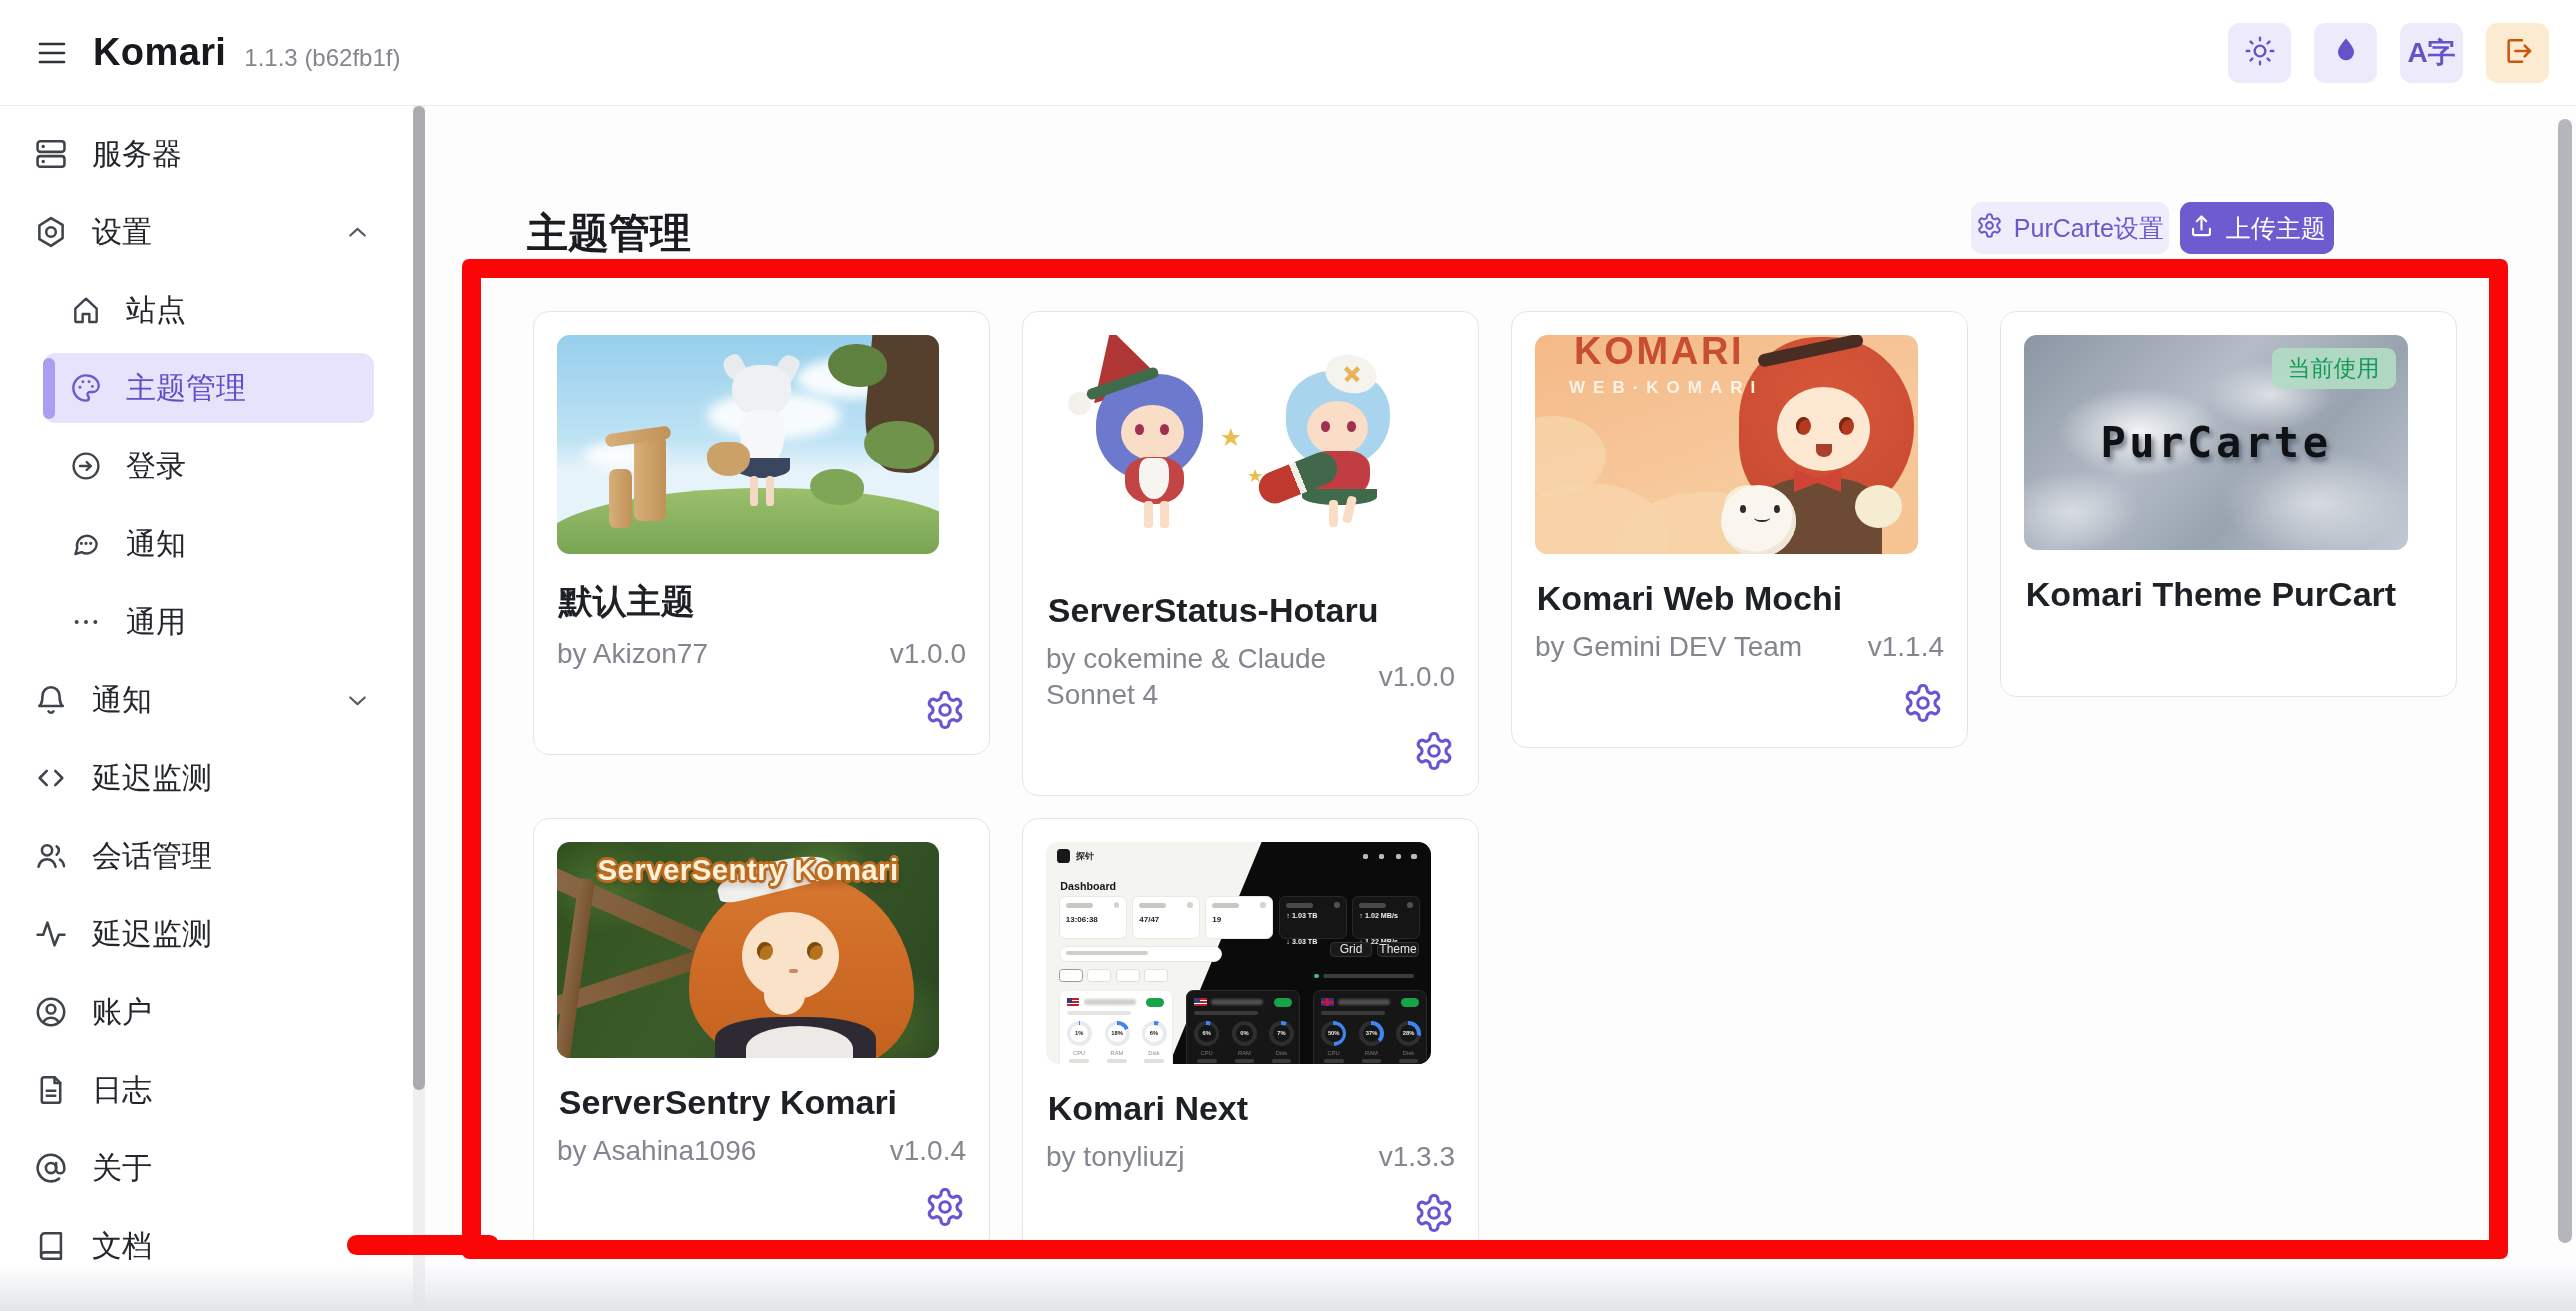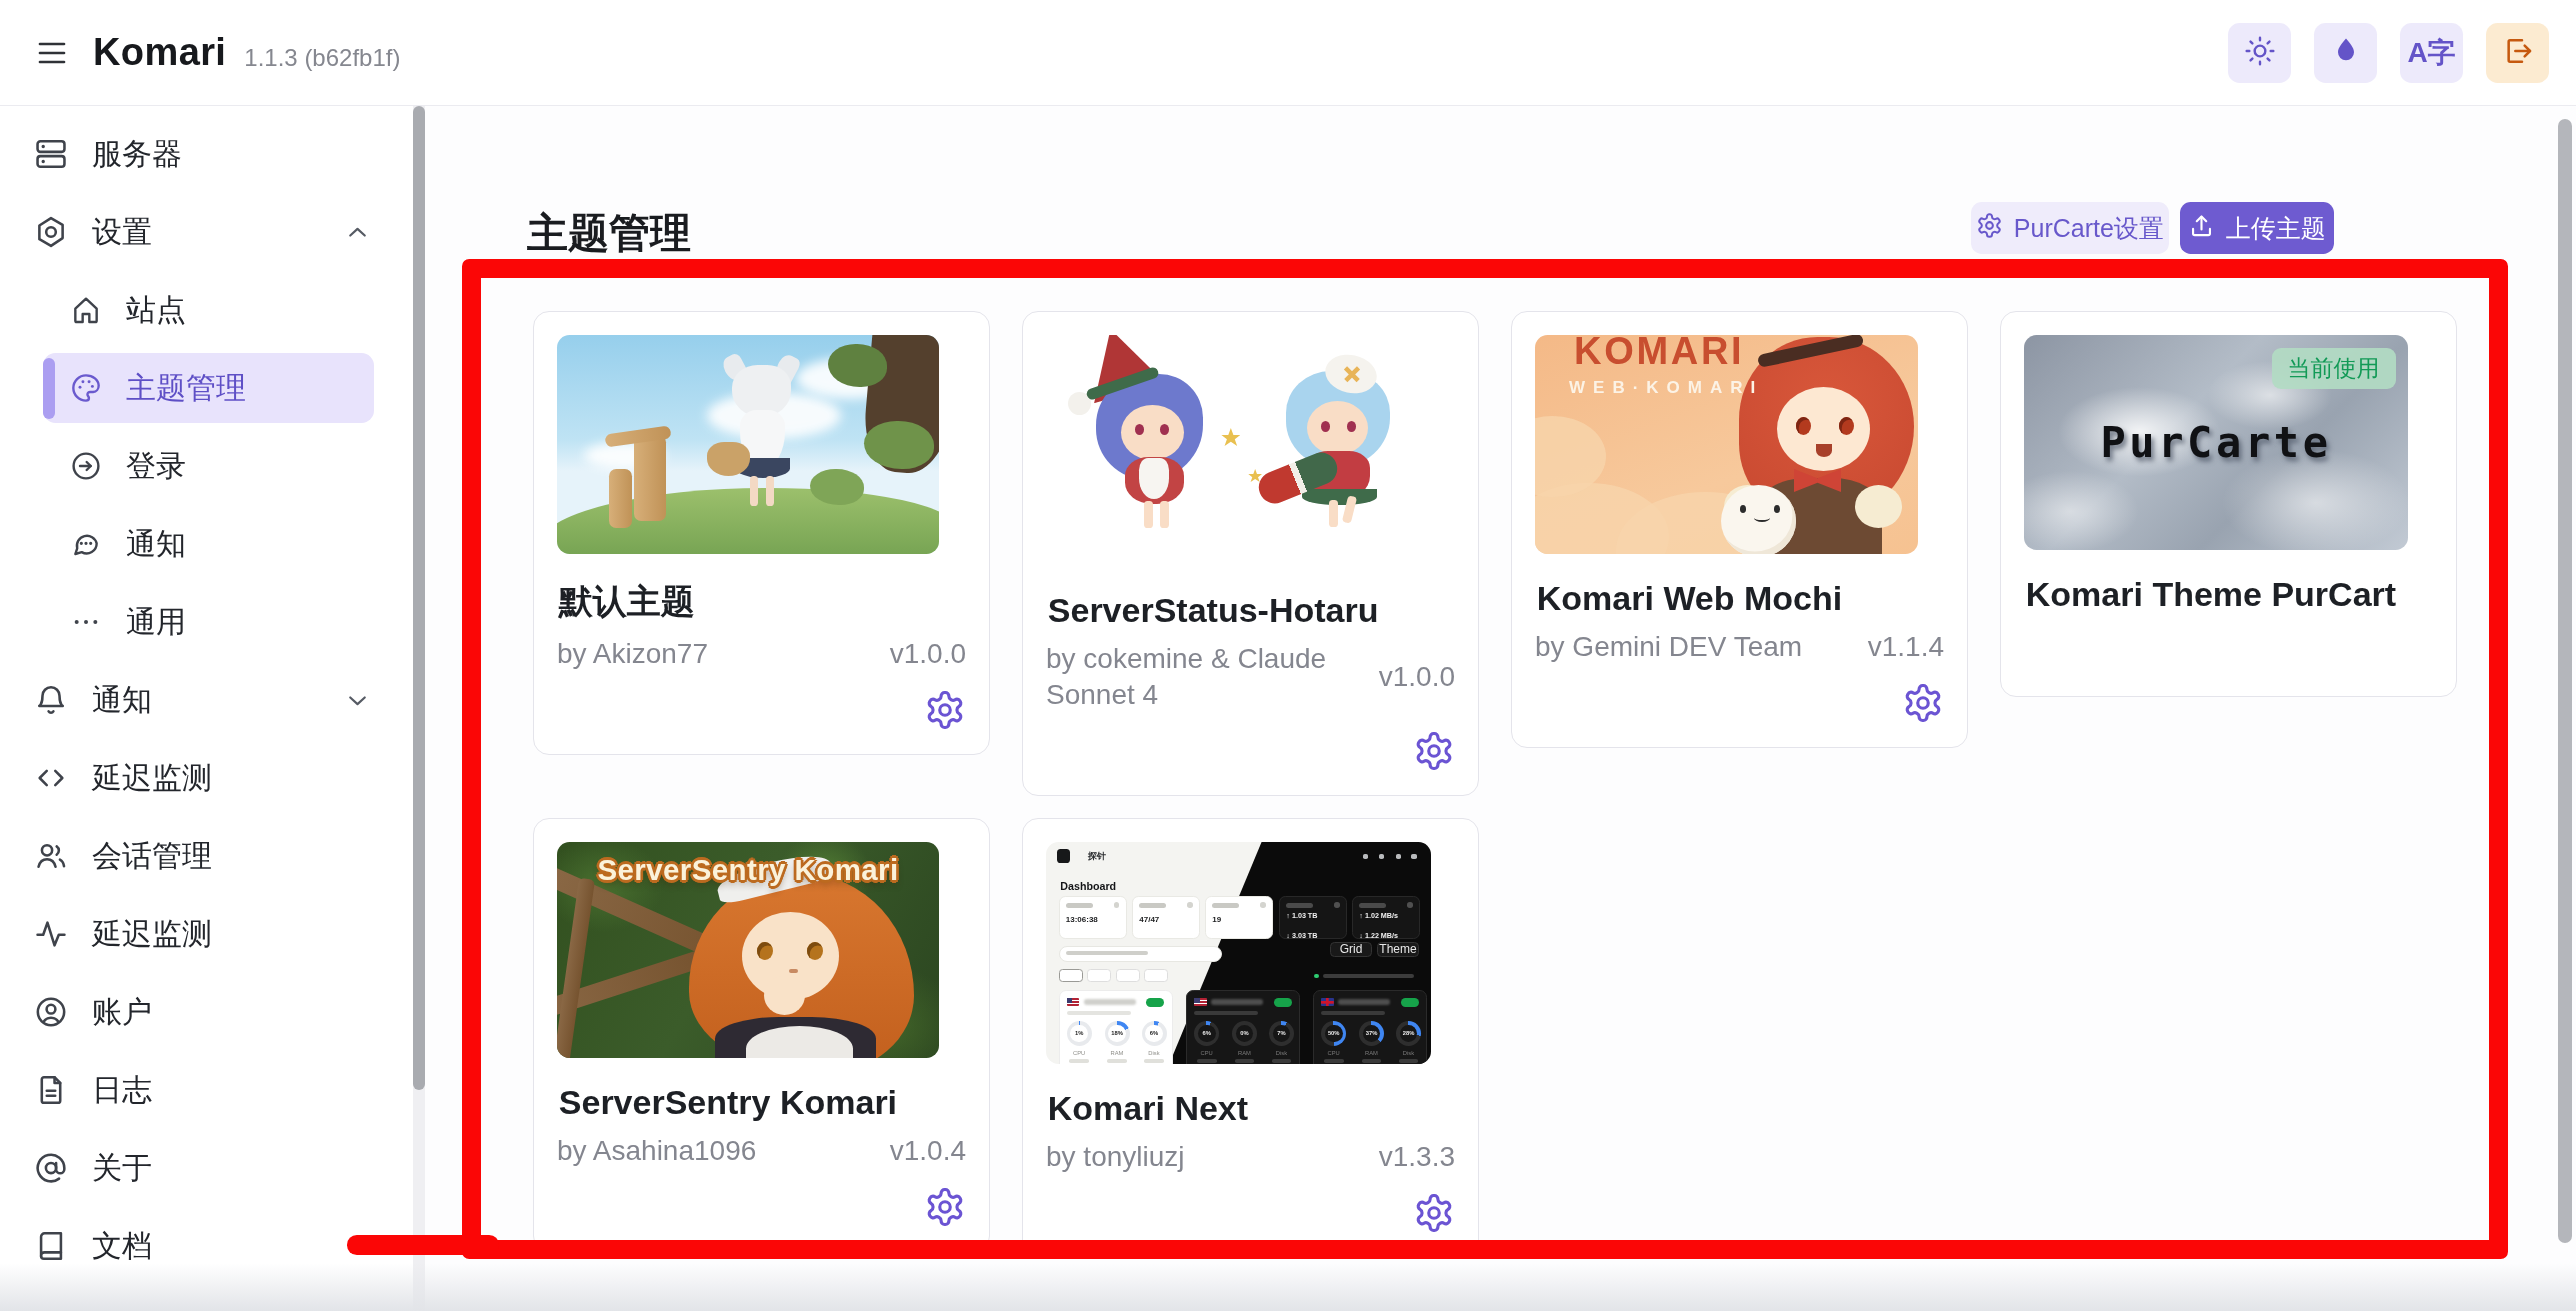--- a/index.html
+++ b/index.html
@@ -155,33 +155,33 @@
   .pv5 .collar { right:63px; top:175px; width:161px; height:54px; background:#2e2a33; border-radius:40% 40% 0 0; }
   .pv5 .apron5 { right:86px; top:184px; width:107px; height:45px; background:#eceae6; border-radius:50% 50% 0 0; }
   .title5 { position:absolute; left:0; right:0; top:10.7px; text-align:center; font-size:29.5px; font-weight:800;
      color:#fbf2da; letter-spacing:0.4px; z-index:2;
      text-shadow:2.7px 0 0 #bc6a1f,-2.7px 0 0 #bc6a1f,0 2.7px 0 #bc6a1f,0 -2.7px 0 #bc6a1f,1.8px 1.8px 0 #bc6a1f,-1.8px 1.8px 0 #bc6a1f,1.8px -1.8px 0 #bc6a1f,-1.8px -1.8px 0 #bc6a1f,0 5.4px 7.2px rgba(60,30,0,.45); }
 
   
   .pv6 { background:#f4f4f1; font-family:"Liberation Sans","DejaVu Sans",sans-serif; }
   .pv6 .darkpoly { position:absolute; inset:0; background:#0b0b0b; clip-path:polygon(56% 0,100% 0,100% 100%,32% 100%); }
   .pv6 .logo { left:10.7px; top:7.2px; width:13.4px; height:13.4px; background:#17181a; border-radius:3.6px; }
-  .pv6 .appnm { left:42px; top:8px; font-size:9px; color:#2c2e31; font-weight:700; }
+  .pv6 .appnm { left:30px; top:8px; font-size:9px; color:#2c2e31; font-weight:700; }
   .pv6 .tico { width:5.4px; height:5.4px; border-radius:1.8px; background:#b9bbbd; top:11.6px; }
   .pv6 .head { left:14.3px; top:38px; font-size:10.7px; font-weight:700; color:#141518; }
   .mstat { position:absolute; top:54px; width:68px; height:43px; border-radius:6.3px; }
   .mstat.light { background:#fff; border:0.9px solid #e9e9e4; }
   .mstat.dark { background:#151515; border:0.9px solid #282828; }
   .mstat .lb { position:absolute; left:6.3px; top:6.3px; width:27px; height:4.5px; border-radius:2.7px; background:#c9c9c4; }
   .mstat.dark .lb { background:#4a4a4a; }
   .mstat .di { position:absolute; right:6.3px; top:5.4px; width:5.4px; height:5.4px; border-radius:50%; background:#d4d4cf; }
   .mstat.dark .di { background:#505050; }
   .mstat .v1 { position:absolute; left:6.3px; top:18px; font-size:8px; font-weight:700; color:#1c1d1f; }
   .mstat.dark .v1 { color:#f0f0f0; font-size:7.2px; top:14.3px; font-weight:600; }
-  .mstat.dark .v2 { position:absolute; left:6.3px; top:34px; font-size:7.2px; font-weight:600; color:#f0f0f0; }
+  .mstat.dark .v2 { position:absolute; left:6.3px; top:40px; font-size:7.2px; font-weight:600; color:#f0f0f0; }
   .pv6 .search { left:12.5px; top:104px; width:163px; height:16px; background:#fff; border:0.9px solid #e7e7e2; border-radius:8px; }
   .pv6 .sbarph { left:19.7px; top:109px; width:82px; height:4.5px; border-radius:2.7px; background:#cfcfca; }
   .pv6 .chipL { top:127px; width:24px; height:13.4px; background:#fff; border:0.9px solid #dedede; border-radius:3.6px; }
   .pv6 .vtog { top:100px; width:42px; height:15px; background:#191919; border:0.9px solid #333; border-radius:4.5px;
      color:#e8e8e8; font-size:12px; display:flex; align-items:center; justify-content:center; }
   .pv6 .statdot { width:4.5px; height:4.5px; border-radius:50%; background:#2ecc71; }
   .pv6 .statbar { width:91px; height:4.5px; border-radius:2.7px; background:#3c3c3c; }
   .mserv { position:absolute; top:148px; width:114px; height:89px; border-radius:7.2px; }
   .mserv.light { background:#fff; border:0.9px solid #ececec; }
   .mserv.dark { background:#161616; border:0.9px solid #2b2b2b; }

